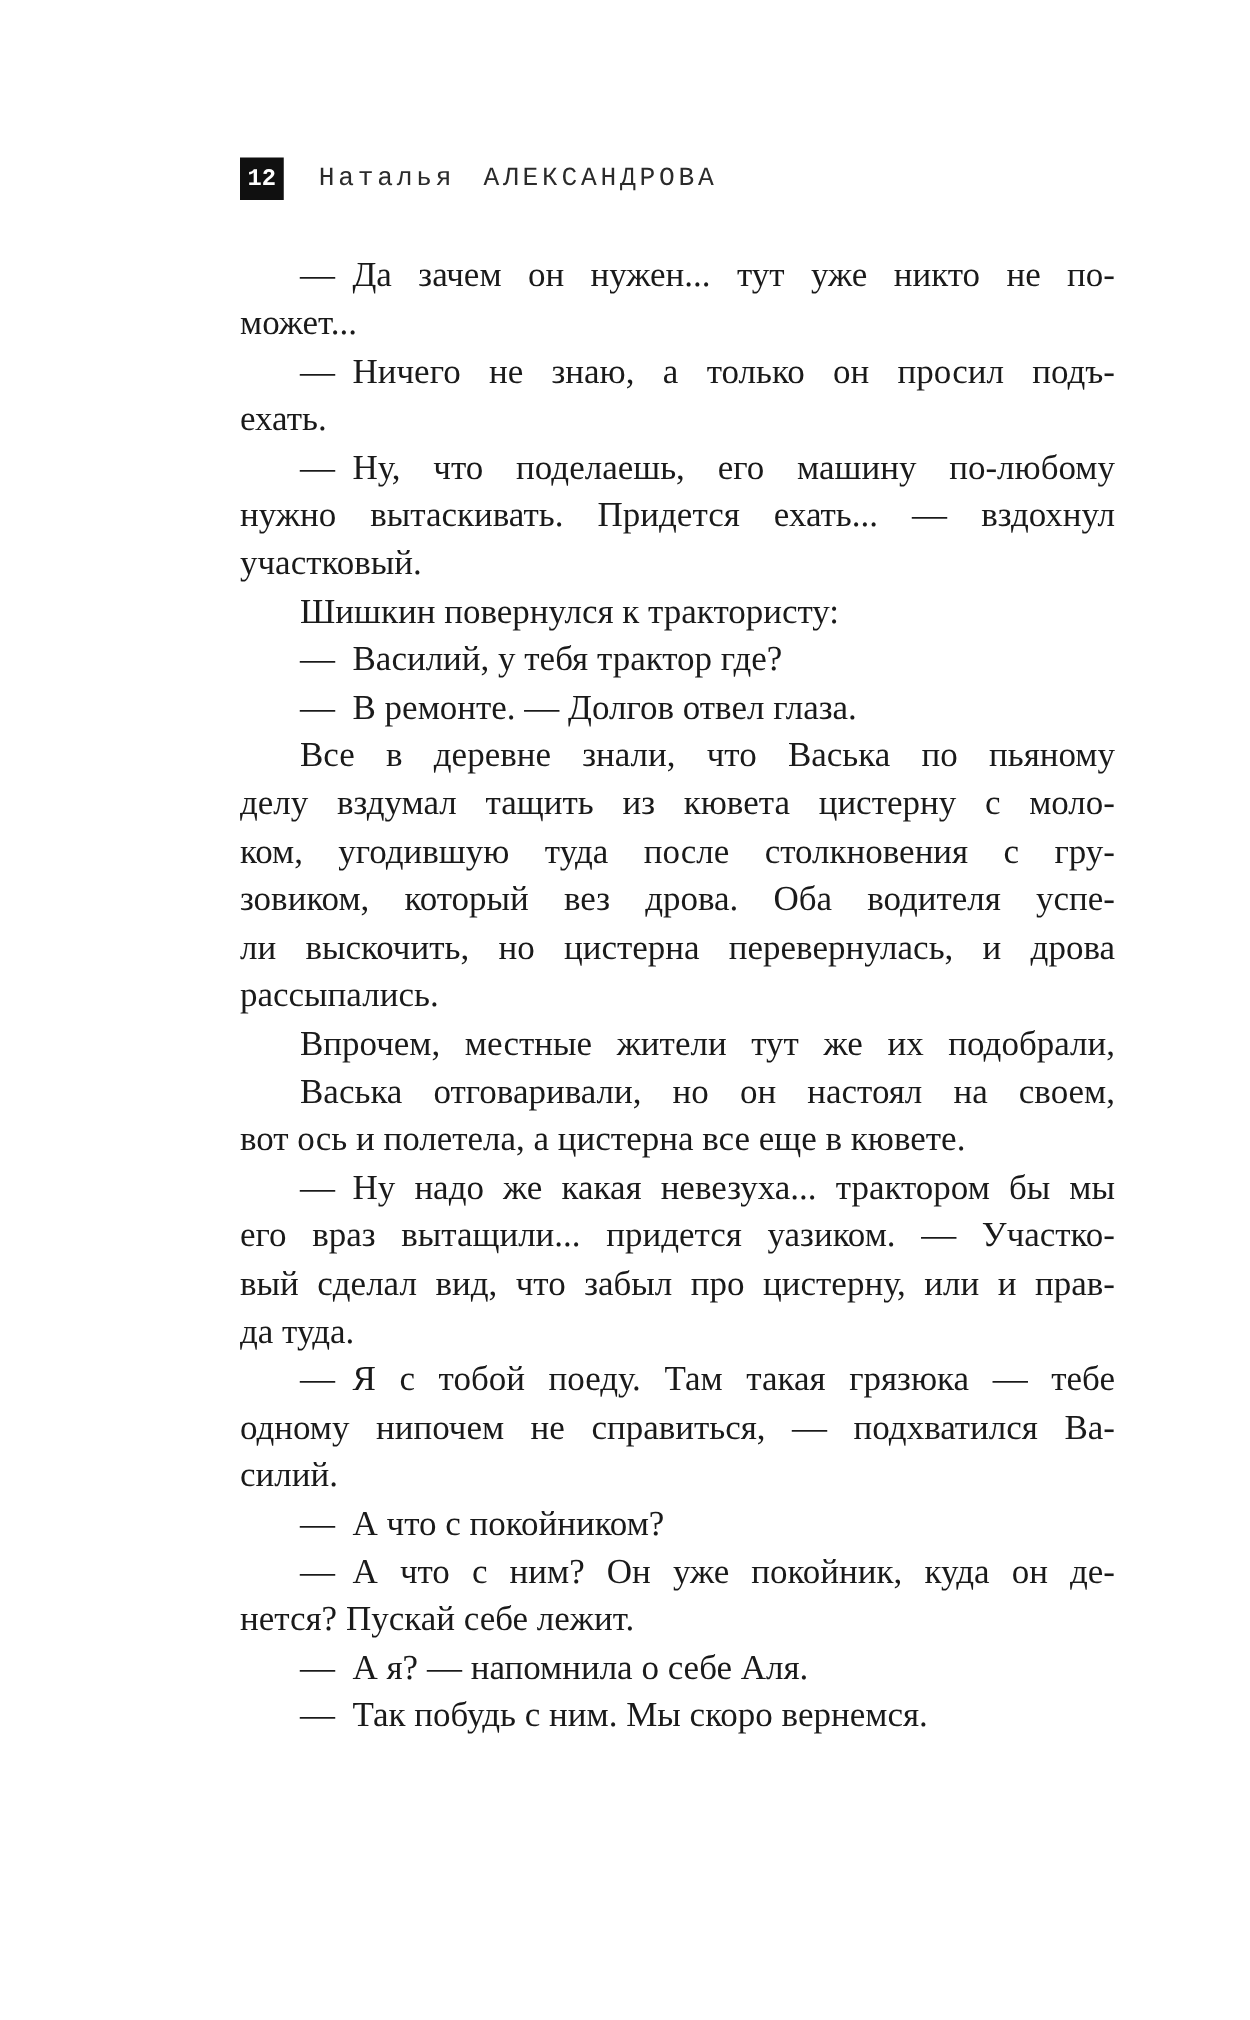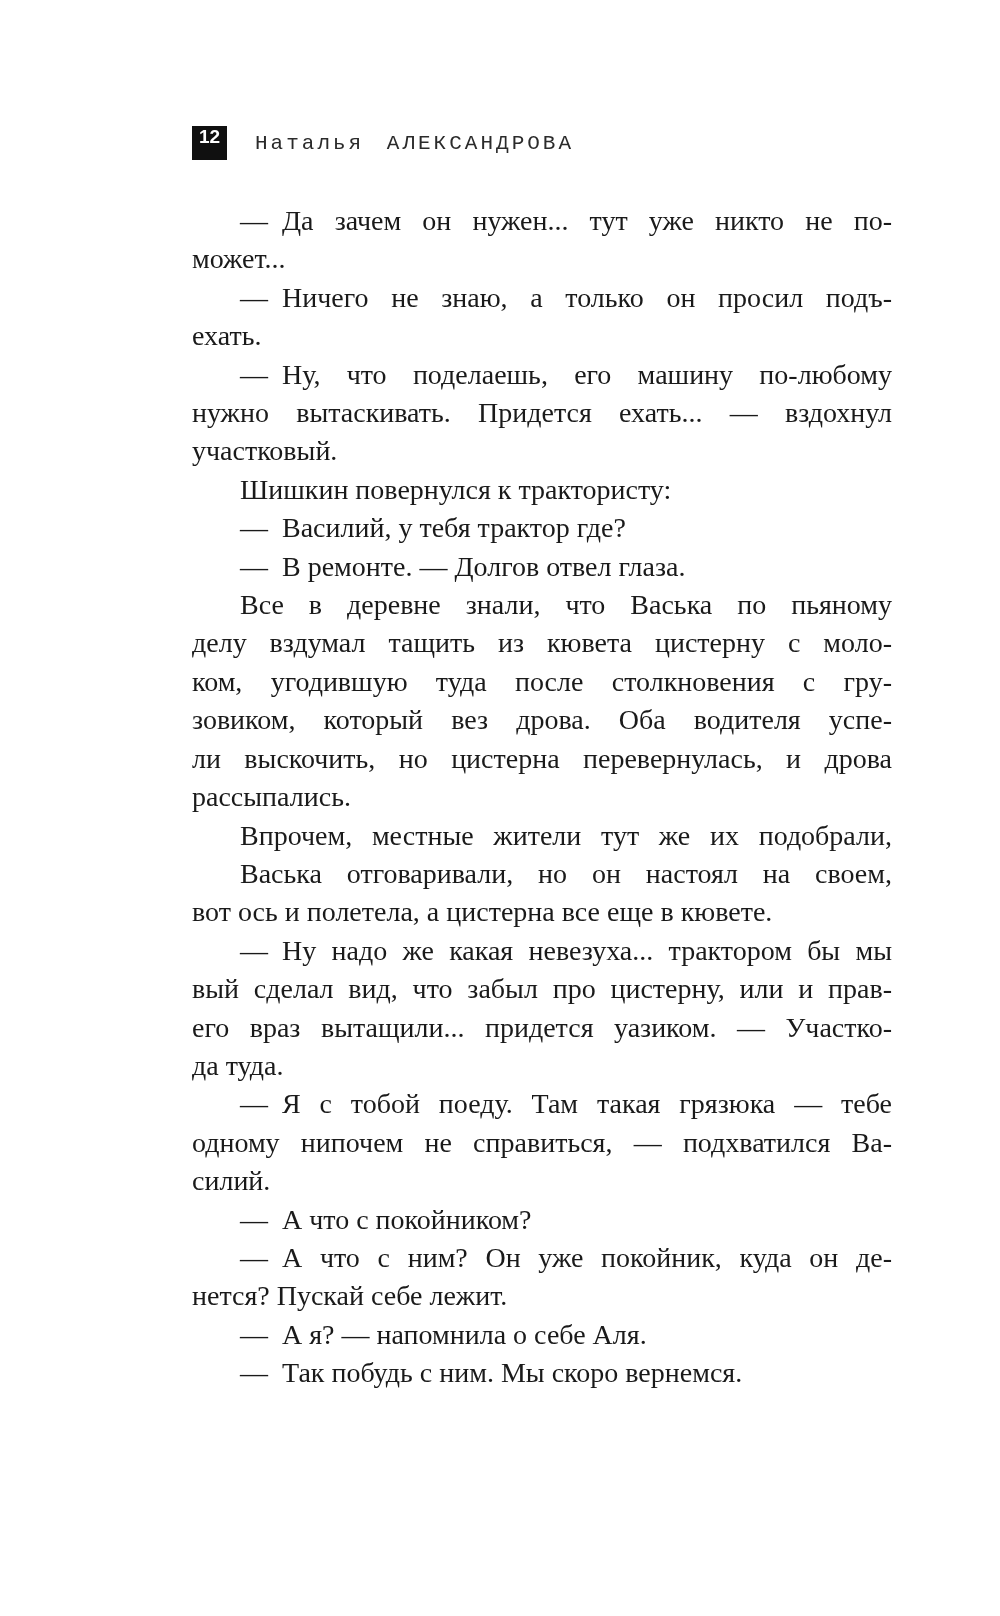--- a/index.html
+++ b/index.html
@@ -18,24 +18,25 @@
     top: 126px;
     height: 34px;
     display: flex;
     align-items: center;
   }
   .pagenum-box {
     width: 35px;
     height: 34px;
     background: #101010;
     color: #ffffff;
-    font-family: Liberation Sans, sans-serif;
+    font-family: Liberation Mono, monospace;
     font-weight: bold;
     font-size: 19px;
     display: flex;
+    align-items: center;
     justify-content: center;
     flex: 0 0 auto;
   }
   .author {
     margin-left: 28px;
     font-family: Liberation Mono, monospace;
     font-size: 21px;
     letter-spacing: 3px;
     word-spacing: 7px;
     color: #2b2b2b;
@@ -88,22 +89,22 @@
       <div class="line first">Все в деревне знали, что Васька по пьяному</div>
       <div class="line">делу вздумал тащить из кювета цистерну с моло-</div>
       <div class="line">ком, угодившую туда после столкновения с гру-</div>
       <div class="line">зовиком, который вез дрова. Оба водителя успе-</div>
       <div class="line">ли выскочить, но цистерна перевернулась, и дрова</div>
       <div class="line plast">рассыпались.</div>
       <div class="line first">Впрочем, местные жители тут же их подобрали,</div>
       <div class="line first">Васька отговаривали, но он настоял на своем,</div>
       <div class="line plast">вот ось и полетела, а цистерна все еще в кювете.</div>
       <div class="line first">— Ну надо же какая невезуха... трактором бы мы</div>
+      <div class="line">его враз вытащили... придется уазиком. — Участко-</div>
       <div class="line">вый сделал вид, что забыл про цистерну, или и прав-</div>
-      <div class="line">его враз вытащили... придется уазиком. — Участко-</div>
       <div class="line plast">да туда.</div>
       <div class="line first">— Я с тобой поеду. Там такая грязюка — тебе</div>
       <div class="line">одному нипочем не справиться, — подхватился Ва-</div>
       <div class="line plast">силий.</div>
       <div class="line first plast">— А что с покойником?</div>
       <div class="line first">— А что с ним? Он уже покойник, куда он де-</div>
       <div class="line plast">нется? Пускай себе лежит.</div>
       <div class="line first plast">— А я? — напомнила о себе Аля.</div>
       <div class="line first plast">— Так побудь с ним. Мы скоро вернемся.</div>
     </div>

